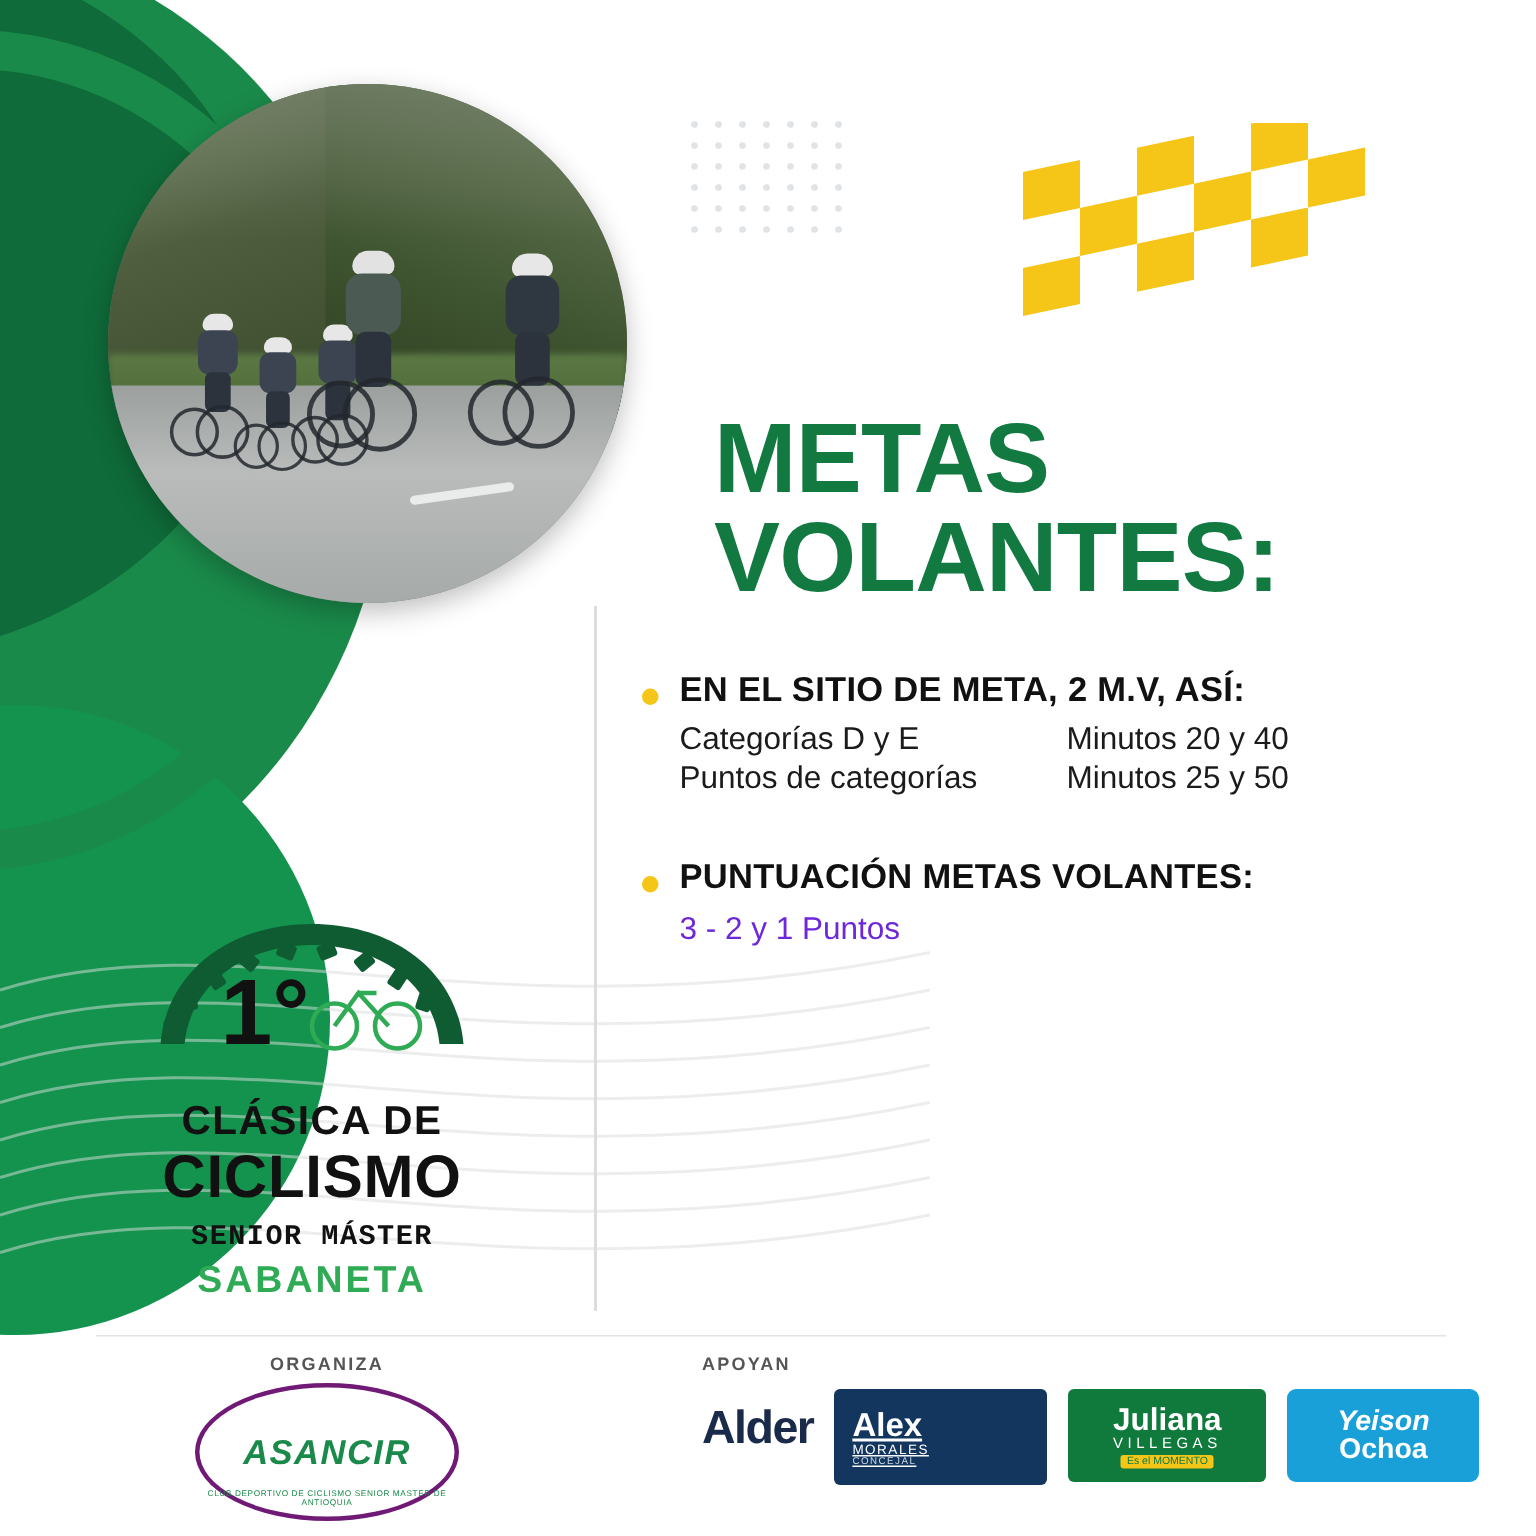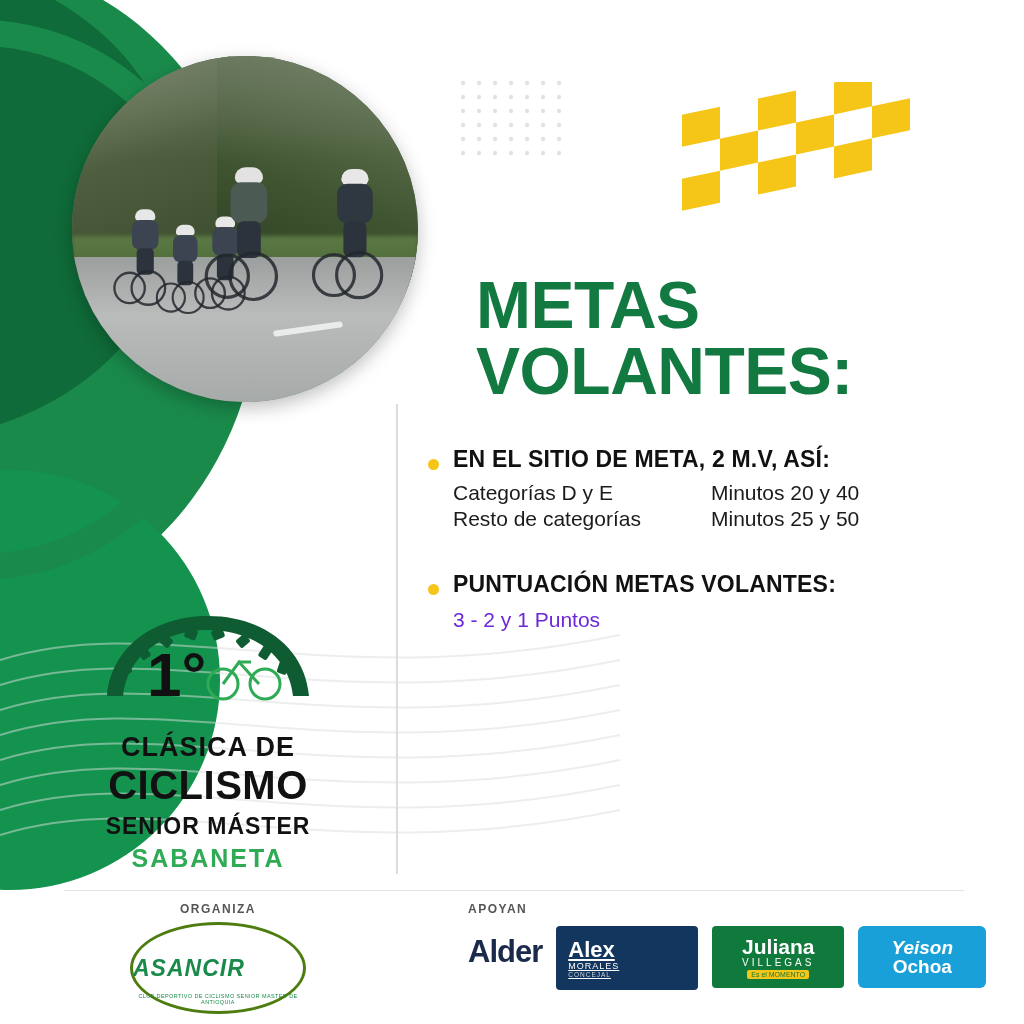--- a/index.html
+++ b/index.html
@@ -227,22 +227,23 @@
   .gear-wrap { position: relative; width: 230px; height: 120px; margin: 0 auto; }
   .logo-text1 {
     font-weight: bold; font-size: 27px; color: #111; letter-spacing: 1px;
     margin-top: 2px;
   }
   .logo-text2 {
     font-weight: bold; font-size: 40px; color: #111; letter-spacing: .5px;
     line-height: 1; margin-top: 2px;
   }
   .logo-text3 {
-    font-weight: bold; font-size: 23px; color: #111; letter-spacing: 1px;
+    font-weight: bold; font-size: 19px; color: #111; letter-spacing: 1px;
     margin-top: 8px;
+    font-family: Liberation Mono, monospace;
   }
   .logo-text4 {
     font-weight: bold; font-size: 25px; color: #2faa55; letter-spacing: 2px;
     margin-top: 4px;
   }
 
   
   .footer-left {
     position: absolute; left: 88px; top: 902px; width: 260px; z-index: 7;
     text-align: center;
@@ -278,22 +279,22 @@
   .sp-yei {
     background: #1aa0d8; color: #fff; padding: 5px 10px; width: 108px;
     flex-direction: column; align-items: center; justify-content: center;
     border-radius: 6px;
   }
   .sp-yei .n1 { font-size: 19px; font-weight: bold; font-style: italic; line-height: 1; }
   .sp-yei .n2 { font-size: 19px; font-weight: bold; line-height: 1.05; }
 
   .asancir {
     width: 170px; height: 86px; margin: 6px auto 0;
-    border: 3px solid #4d7c0f; border-radius: 50%/50%;
-    display: flex; align-items: center; justify-content: flex-start;
+    border: 3px solid #701a75; border-radius: 50%/50%;
+    display: flex; align-items: center; justify-content: center;
     position: relative; background: #fff;
   }
   .asancir .nm {
     color: #1a8a4a; font-weight: bold; font-style: italic; font-size: 23px;
     letter-spacing: 1px;
   }
   .asancir .tag {
     position: absolute; bottom: 6px; left: 0; width: 100%;
     font-size: 5.5px; color: #1a8a4a; letter-spacing: .4px;
   }
@@ -439,21 +440,21 @@
   <div class="bullet-row">
     <span class="dot"></span>
     <span class="bullet-head">EN EL SITIO DE META, 2 M.V, ASÍ:</span>
   </div>
   <div class="sub-table">
     <div class="r">
       <span class="c1">Categorías D y E</span>
       <span class="c2">Minutos 20 y 40</span>
     </div>
     <div class="r">
-      <span class="c1">Resto de categorías</span>
+      <span class="c1">Puntos de categorías</span>
       <span class="c2">Minutos 25 y 50</span>
     </div>
   </div>
 
   <div class="block2">
     <div class="bullet-row">
       <span class="dot"></span>
       <span class="bullet-head">PUNTUACIÓN METAS VOLANTES:</span>
     </div>
     <div class="points">3 - 2 y 1 Puntos</div>

